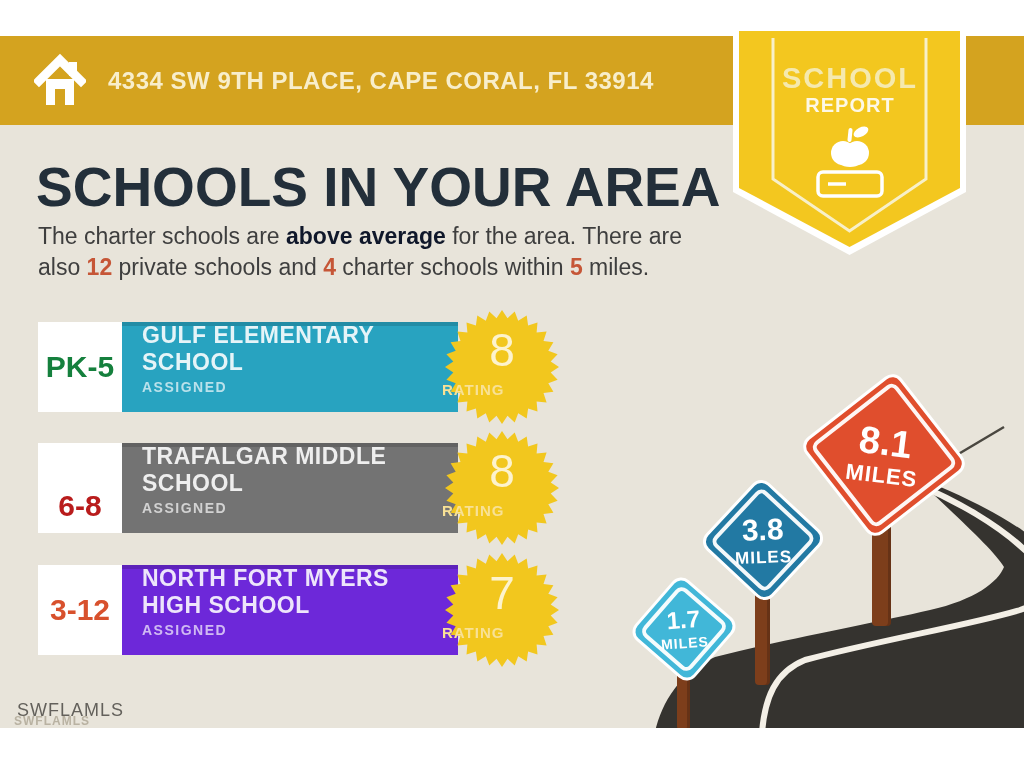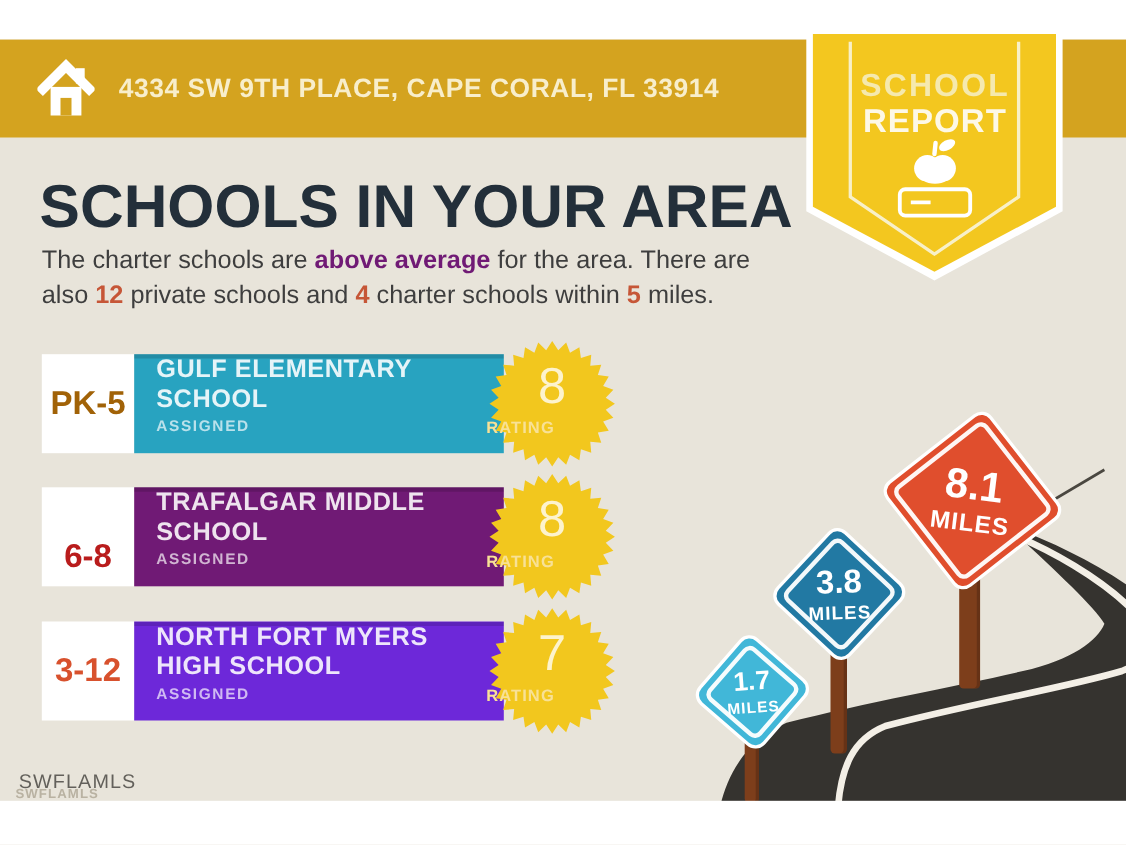--- a/index.html
+++ b/index.html
@@ -63,21 +63,21 @@
   .badge1{top:307px;} .badge2{top:428px;} .badge3{top:550px;}
   .badge svg{position:absolute;left:0;top:0;}
   .bnum{position:absolute;top:20px;left:0;width:100%;text-align:center;font-size:46px;
         color:#fdf3cd;line-height:1;}
   .blabel{position:absolute;top:74px;left:0;width:100%;font-size:15px;
           font-weight:bold;color:#f8e196;letter-spacing:1px;}
 
   .ribbon{position:absolute;left:728px;top:0;width:244px;height:262px;z-index:6;}
   .rib-line{position:absolute;left:0;width:244px;text-align:center;}
   .rib1{top:62px;font-size:29px;font-weight:bold;letter-spacing:2px;color:#f5e9ae;}
-  .rib2{top:94px;font-size:30px;font-weight:bold;letter-spacing:1px;color:#fdf8e6;}
+  .rib2{top:94px;font-size:20px;font-weight:bold;letter-spacing:1px;color:#fdf8e6;}
 </style>
 </head>
 <body>
 
 <div class="stage" style="background: rgb(232, 228, 218);">
 
   <div class="top-strip"></div>
 
   <div class="addr-bar" style="background: rgb(212, 163, 31);">
     <svg width="52" height="62" viewBox="0 0 52 62">
@@ -132,39 +132,39 @@
     </div>
   </div>
 
   <div class="bottom-strip"></div>
   <div class="wm1">SWFLAMLS</div>
   <div class="wm2">SWFLAMLS</div>
 
   <div class="title" style="color: rgb(35, 47, 58);">SCHOOLS IN YOUR AREA</div>
 
   <div class="intro">
-    <div class="line"><span>The charter schools are </span><span class="hl" style="color: #701a75;">above average</span><span> for the area. There are</span></div>
+    <div class="line"><span>The charter schools are </span><span class="hl" style="color: #0f172a;">above average</span><span> for the area. There are</span></div>
     <div class="line"><span>also </span><span class="hl" style="color: rgb(198, 86, 55);">12</span><span> private schools and </span><span class="hl" style="color: rgb(198, 86, 55);">4</span><span> charter schools within </span><span class="hl" style="color: rgb(198, 86, 55);">5</span><span> miles.</span></div>
   </div>
 
   <div class="row row1">
     <div class="gradebox">
-        <span style="color: #a16207;">PK-5</span>
+        <span style="color: #15803d;">PK-5</span>
       </div>
     <div class="bar" style="background: rgb(40, 163, 192);">
       <div class="sname">GULF ELEMENTARY</div>
       <div class="sname">SCHOOL</div>
       <div class="status">ASSIGNED</div>
     </div>
   </div>
   <div class="row row2">
     <div class="gradebox">
         <span style="color: #b91c1c; margin-top: 36px;">6-8</span>
       </div>
-    <div class="bar" style="background: #701a75;">
+    <div class="bar" style="background: #737373;">
       <div class="sname">TRAFALGAR MIDDLE</div>
       <div class="sname">SCHOOL</div>
       <div class="status">ASSIGNED</div>
     </div>
   </div>
   <div class="row row3">
     <div class="gradebox">
         <span style="color: rgb(216, 81, 45);">3-12</span>
       </div>
     <div class="bar" style="background: #6d28d9;">

